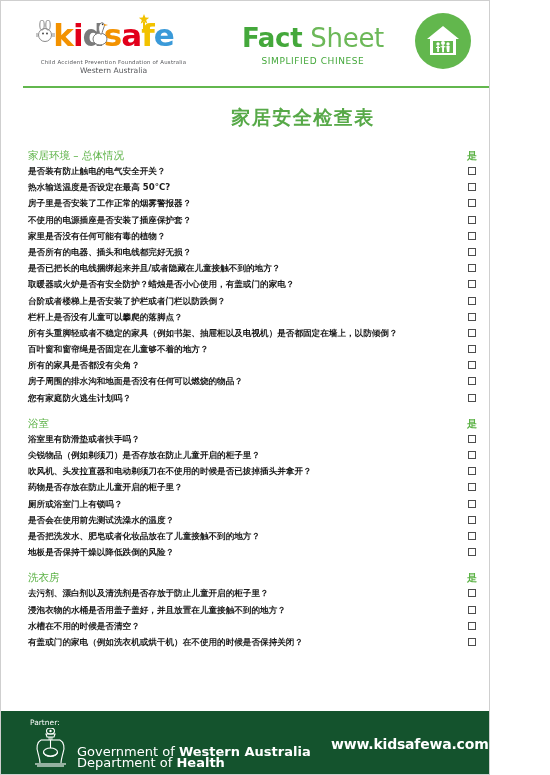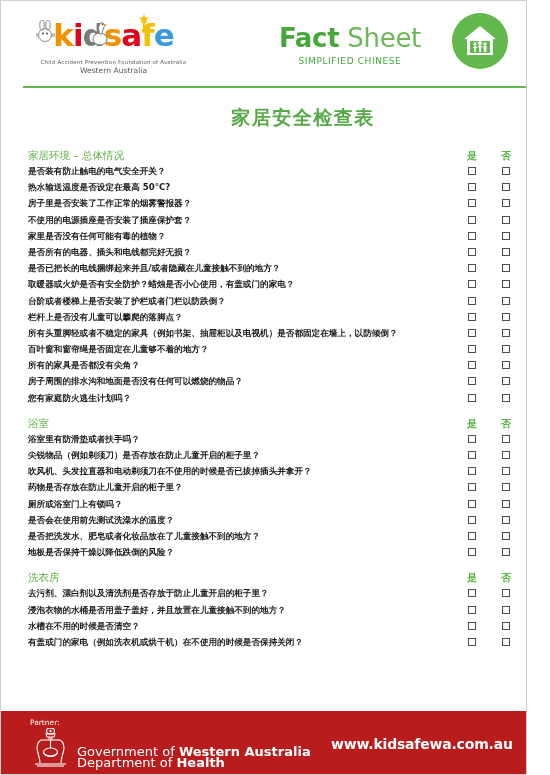--- a/index.html
+++ b/index.html
@@ -5,21 +5,21 @@
   html, body {
     margin: 0;
     padding: 0;
     background: #ffffff;
   }
   body {
     font-family: "DejaVu Sans", "Liberation Sans", sans-serif;
   }
   .page {
     position: relative;
-    width: 527px;
+    width: 490px;
     height: 775px;
     box-sizing: border-box;
     background: #ffffff;
     border: 1px solid #cfcfcf;
     overflow: hidden;
   }
 
   
   .header {
     position: relative;
@@ -204,21 +204,21 @@
   .cb-yes { left: 467px; }
   .cb-no  { left: 501px; }
 
   
   .footer {
     position: absolute;
     left: 0;
     bottom: 0;
     width: 550px;
     height: 63px;
-    background: #b91c1c;
+    background: #14532d;
   }
   .partner-label {
     position: absolute;
     left: 29px;
     top: 7px;
     font-size: 7.5px;
     color: #ffffff;
   }
   .crest {
     position: absolute;

